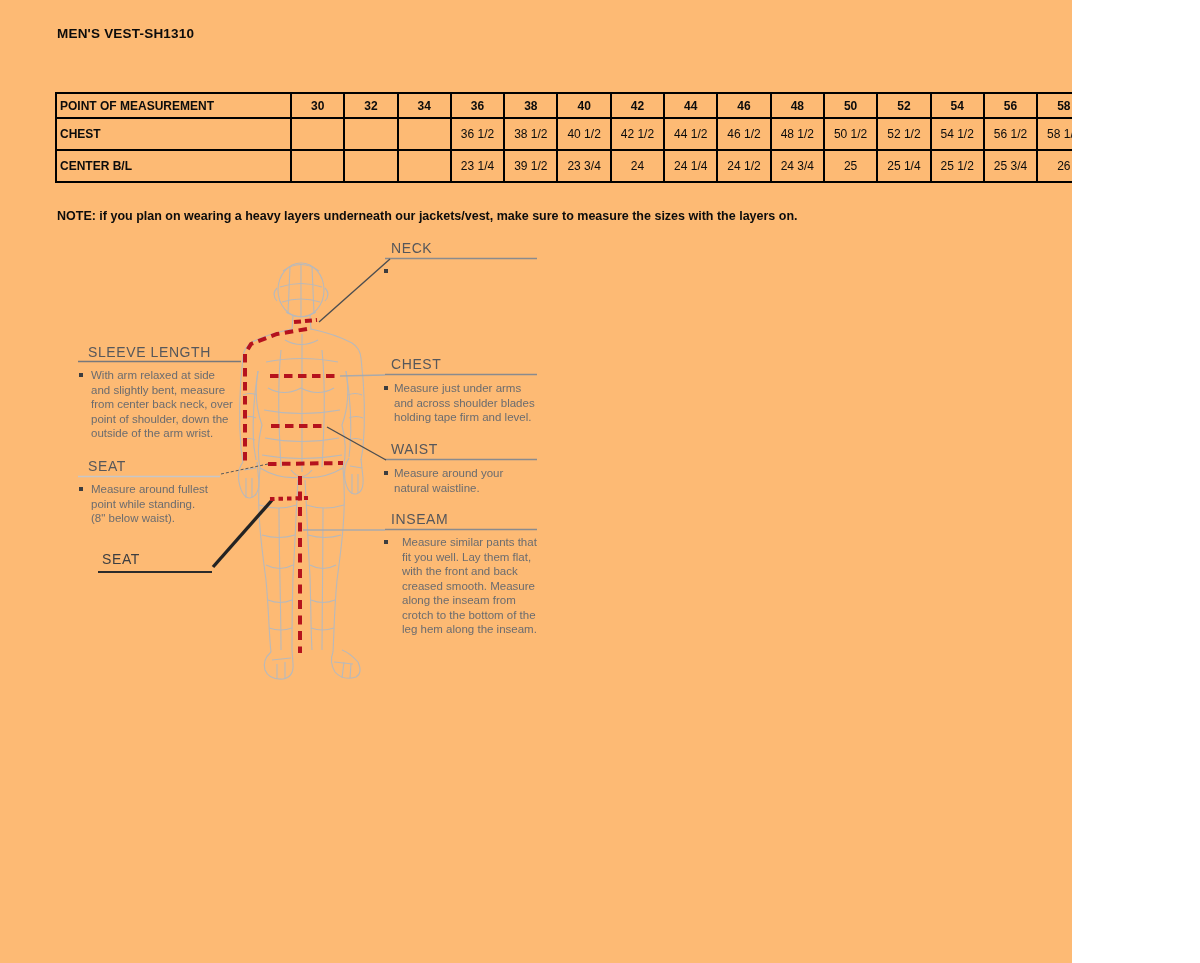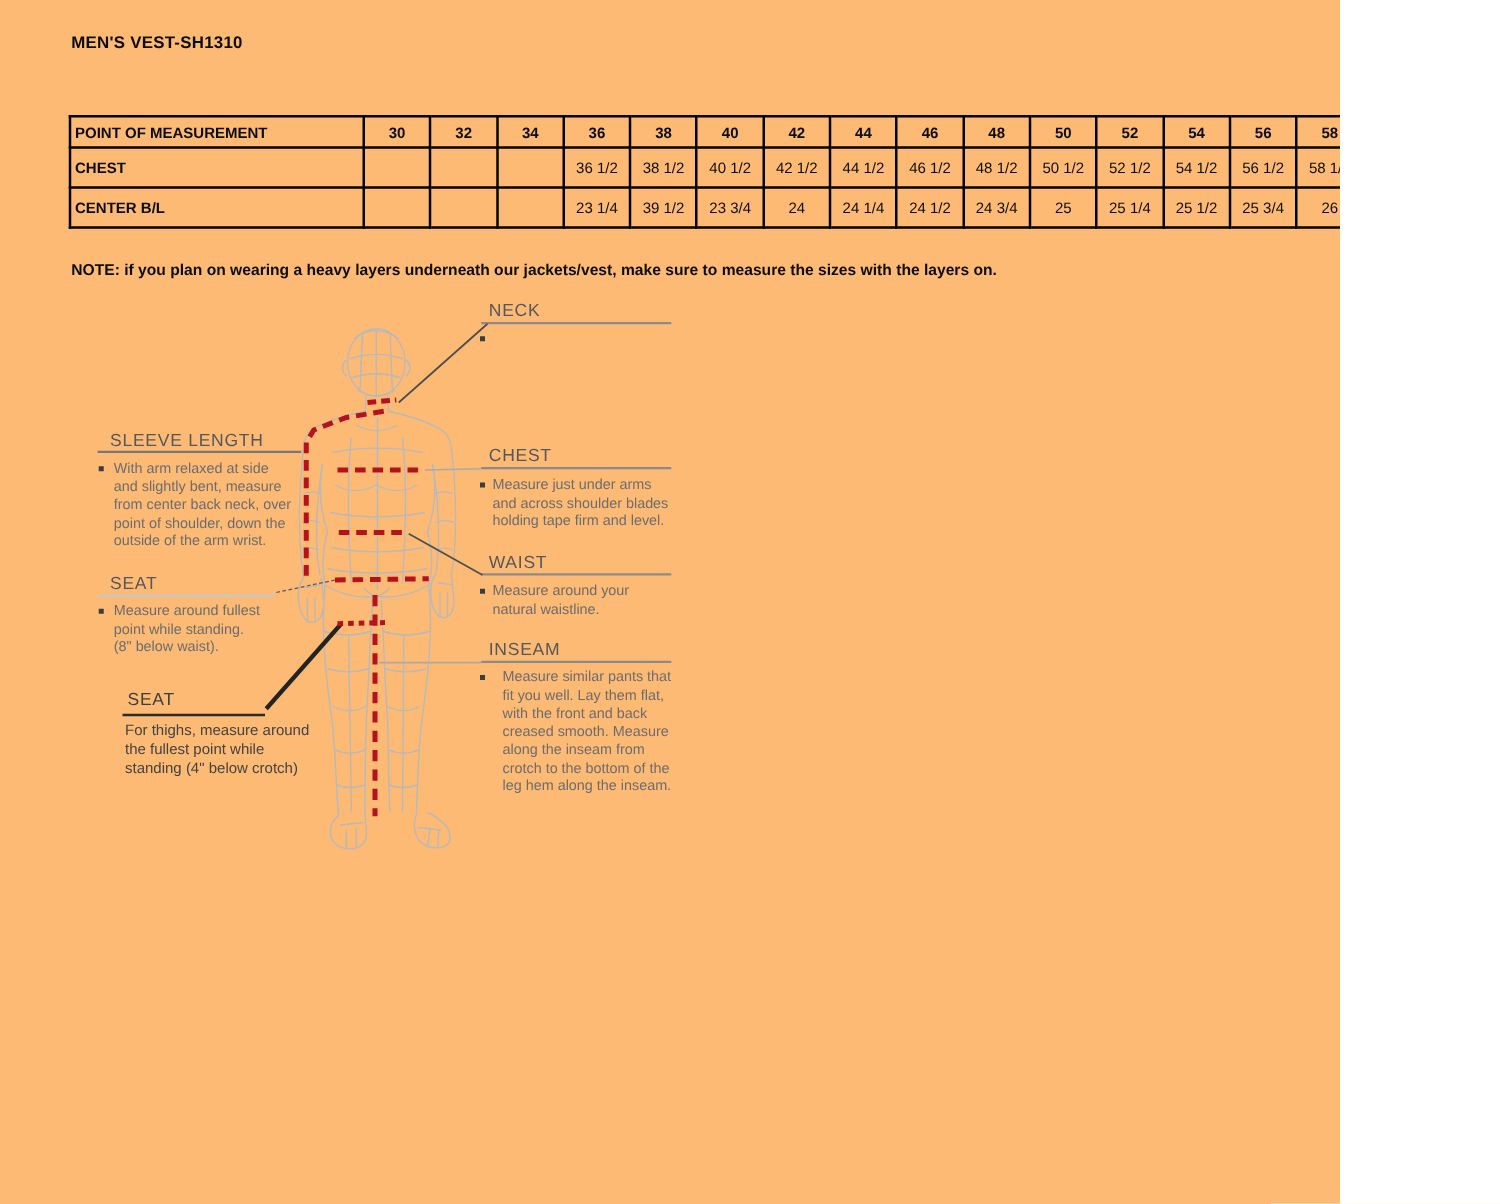--- a/index.html
+++ b/index.html
@@ -293,17 +293,14 @@
   <div class="bullet" style="left:384px; top:540px;"></div>
   <div class="sec-body b-inseam">Measure similar pants that
 fit you well. Lay them flat,
 with the front and back
 creased smooth. Measure
 along the inseam from
 crotch to the bottom of the
 leg hem along the inseam.</div>
 
   <div class="sec-title t-thigh">SEAT</div>
-  <div class="sec-body b-thigh">For thighs, measure around
-the fullest point while
-standing (4" below crotch)</div>
 
 </div>
 
 </body></html>

